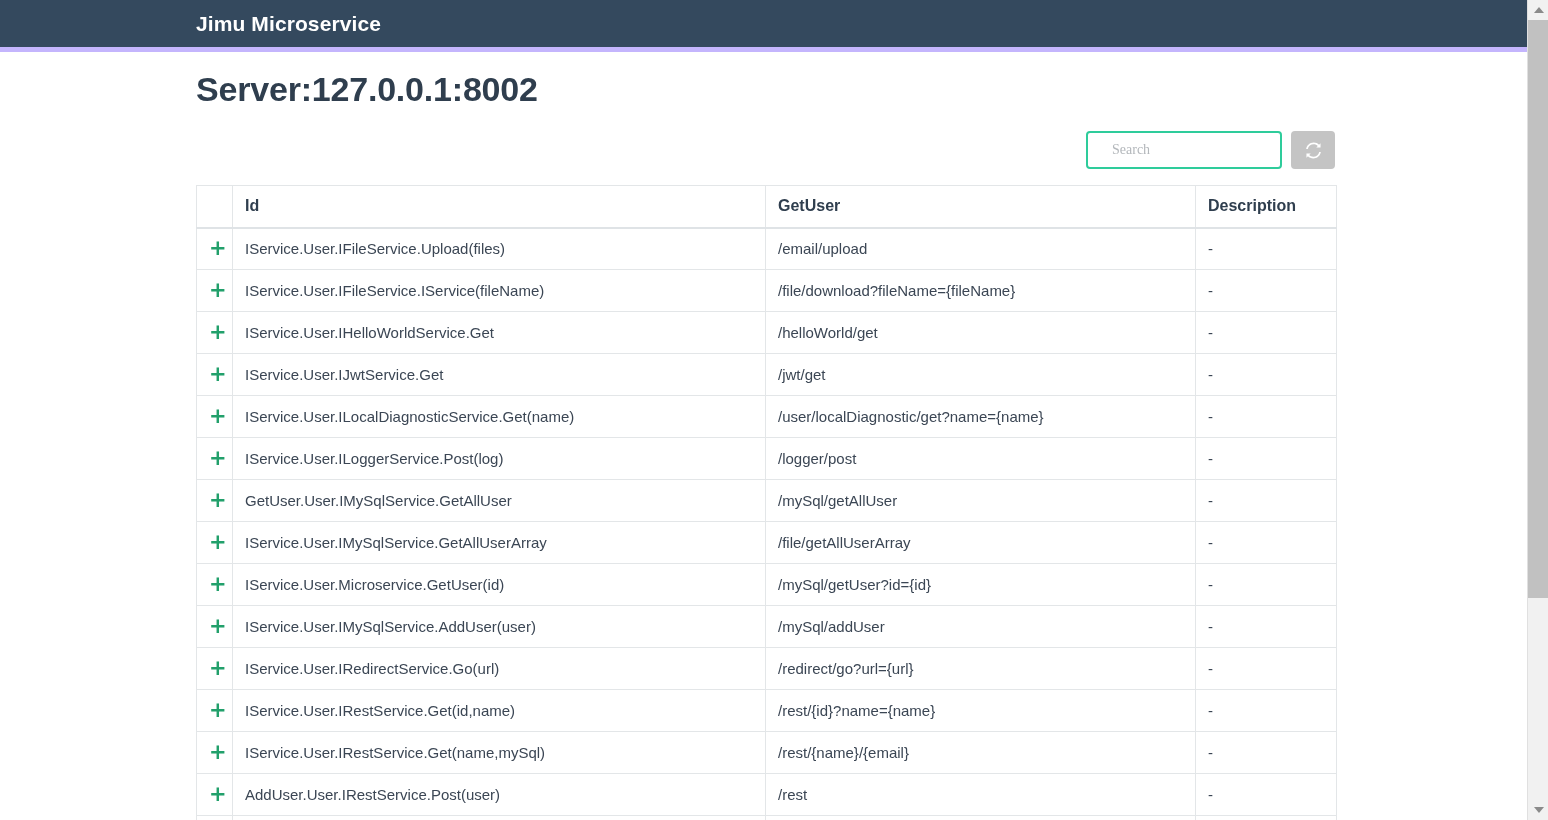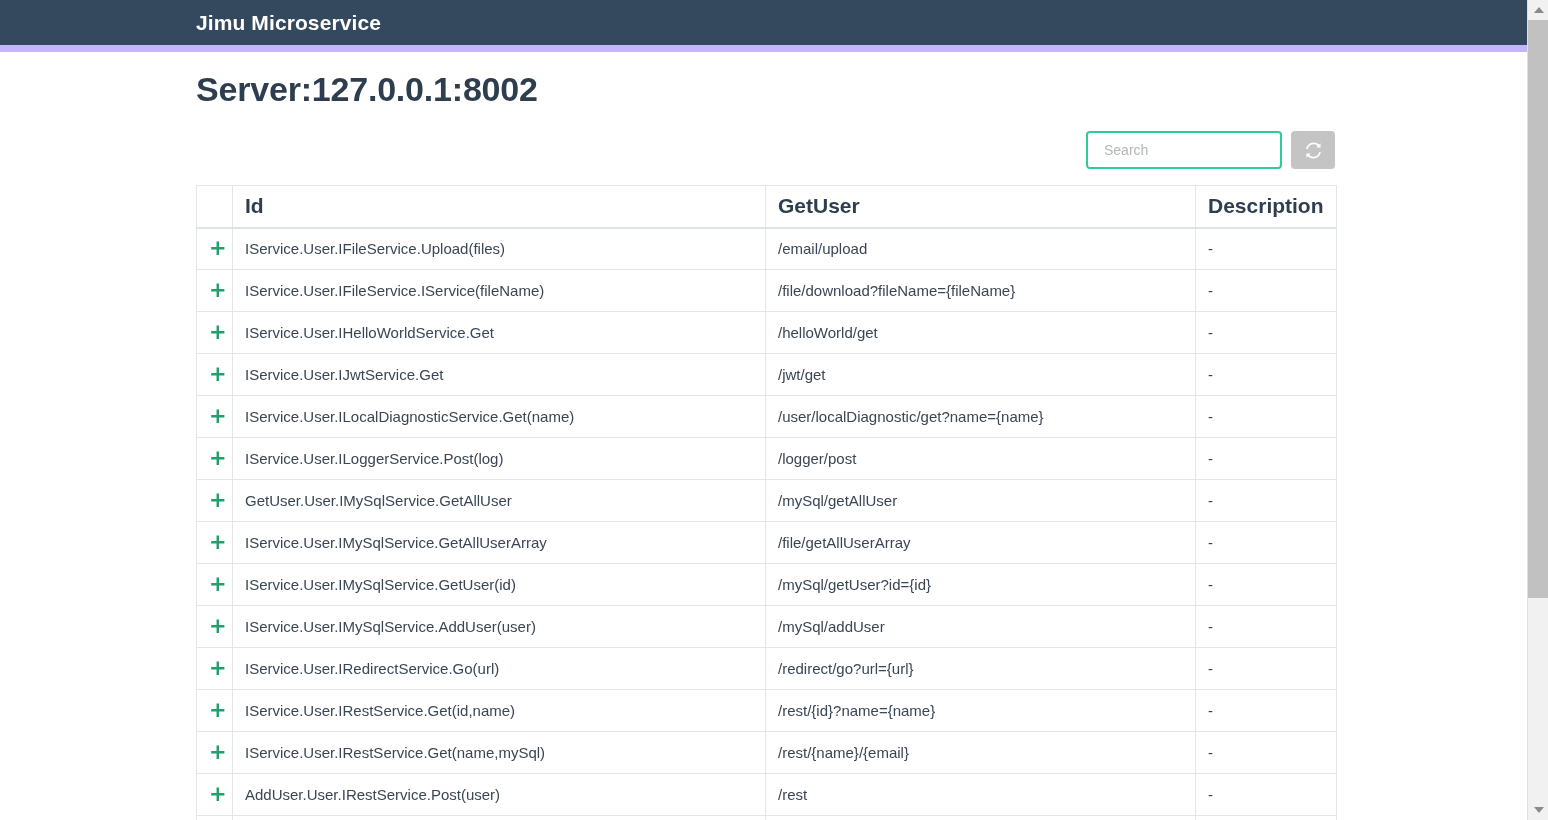--- a/index.html
+++ b/index.html
@@ -21,21 +21,21 @@
     width: 1527px;
     height: 820px;
     overflow: hidden;
     background: #ffffff;
   }
 
   
   .navbar {
     height: 52px;
     background: #34495e;
-    border-bottom: 7px solid #c4b5fd;
+    border-bottom: 5px solid #c4b5fd;
     display: flex;
     align-items: center;
     width: 100%;
   }
   .navbar-brand {
     margin-left: 196px;
     color: #ffffff;
     font-size: 21px;
     font-weight: bold;
     letter-spacing: 0.1px;
@@ -62,23 +62,23 @@
   .toolbar {
     margin-top: 22px;
     display: flex;
     justify-content: flex-end;
     align-items: flex-start;
     height: 50px;
   }
   .search-input {
     width: 196px;
     height: 38px;
-    padding: 6px 16px;
+    padding: 6px 24px;
     font-size: 14px;
-    font-family: Liberation Sans, sans-serif;
+    font-family: Liberation Serif, serif;
     color: #55595c;
     border: 2px solid #2ecc9b;
     border-radius: 4px;
     outline: none;
     background: #ffffff;
   }
   .search-input::placeholder {
     color: #b3b7bb;
   }
   .refresh-button {
@@ -112,21 +112,21 @@
     border: 1px solid #e3e6e8;
     text-align: left;
     vertical-align: middle;
     white-space: nowrap;
     overflow: hidden;
   }
   table.svc-table th {
     height: 42px;
     padding: 0 0 0 12px;
     font-weight: bold;
-    font-size: 21px;
+    font-size: 16px;
     color: #2f3e4e;
     background: #ffffff;
     border-bottom-width: 2px;
     border-bottom-color: #dfe3e6;
   }
   table.svc-table td {
     height: 42px;
     padding: 0 0 0 12px;
     color: #3b4654;
     font-size: 15px;
@@ -276,21 +276,21 @@
               <td>-</td>
             </tr>
             <tr>
               <td class="td-expand"><span class="plus-icon">+</span></td>
               <td>IService.User.IMySqlService.GetAllUserArray</td>
               <td>/file/getAllUserArray</td>
               <td>-</td>
             </tr>
             <tr>
               <td class="td-expand"><span class="plus-icon">+</span></td>
-              <td>IService.User.IMySqlService.GetUser(id)</td>
+              <td>IService.User.Microservice.GetUser(id)</td>
               <td>/mySql/getUser?id={id}</td>
               <td>-</td>
             </tr>
             <tr>
               <td class="td-expand"><span class="plus-icon">+</span></td>
               <td>IService.User.IMySqlService.AddUser(user)</td>
               <td>/mySql/addUser</td>
               <td>-</td>
             </tr>
             <tr>

